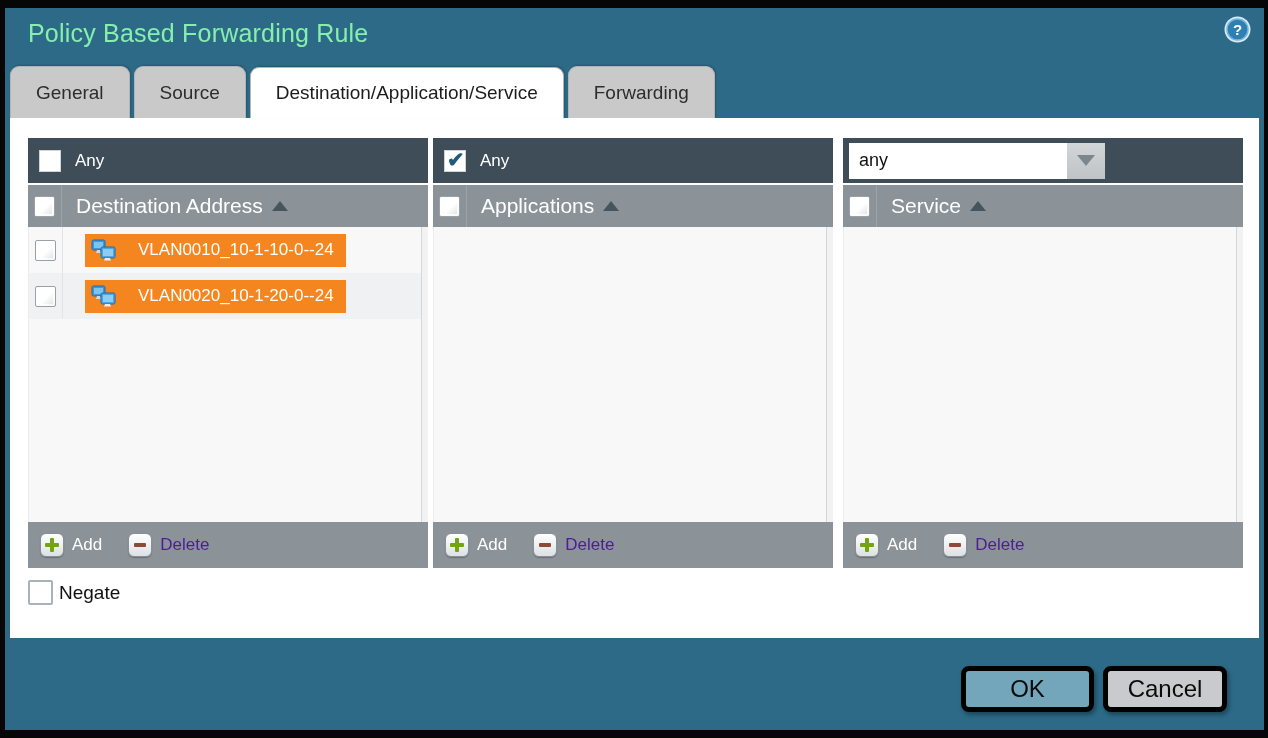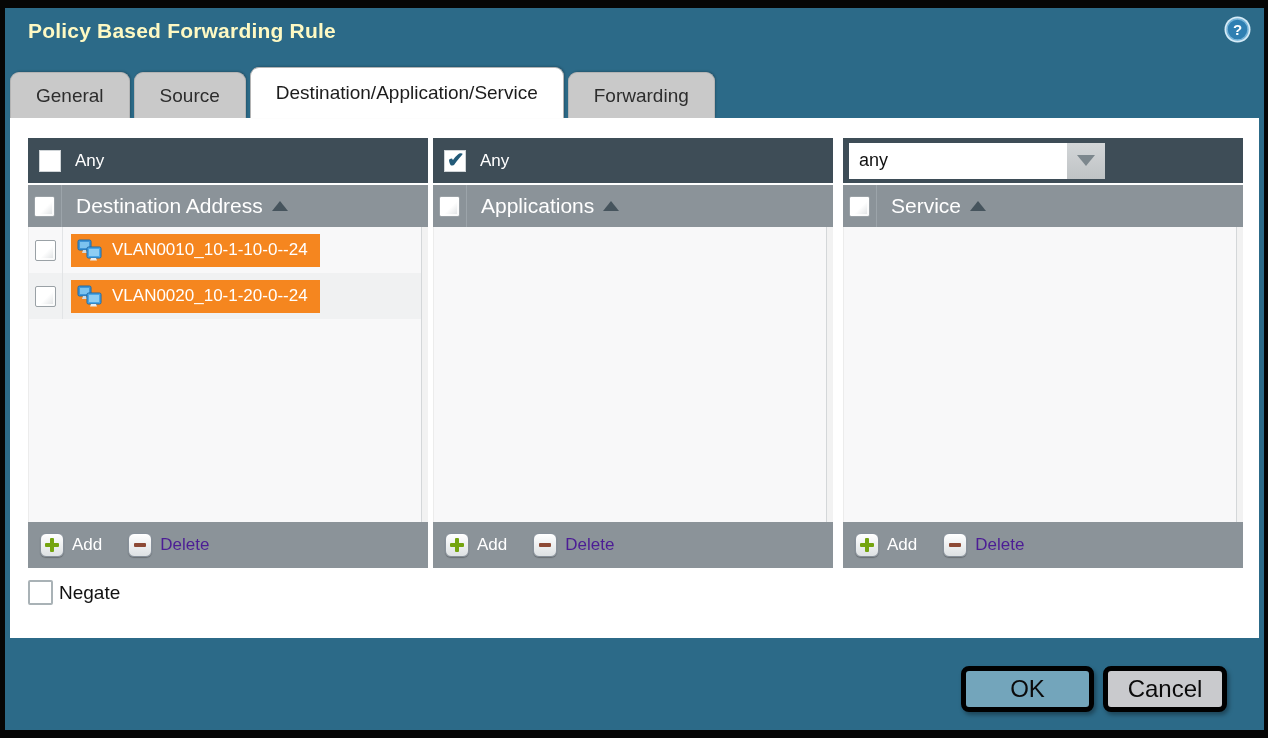--- a/index.html
+++ b/index.html
@@ -1,25 +1,25 @@
 <!DOCTYPE html>
 <html><head>
 <meta charset="utf-8">
 <style>
   * { margin:0; padding:0; box-sizing:border-box; }
   html,body { width:1268px; height:738px; background:#060606; font-family:"Liberation Sans", sans-serif; overflow:hidden; }
   .dialog { position:absolute; left:5px; top:8px; width:1259px; height:722px; background:#2c6a88; }
 
   
-  .title { position:absolute; left:23px; top:11px; color:#fef9c3; font-size:21px; letter-spacing:.2px;font-weight:bold; }
+  .title { position:absolute; left:23px; top:11px; color:#86efac; font-size:25px; letter-spacing:.2px; }
   .help { position:absolute; right:12px; top:7px; width:29px; height:29px; cursor:pointer; }
 
   
   .tabs { position:absolute; left:5px; top:60px; height:50px; display:flex; gap:4px; align-items:flex-end; }
-  .tab { height:46px; display:flex; align-items:center; padding:0 25px; background:#c9c9c9; color:#2d2d2d;
+  .tab { height:52px; display:flex; align-items:center; padding:0 25px; background:#c9c9c9; color:#2d2d2d;
          font-size:19px; border-radius:9px 9px 0 0; border:1px solid #b4b4b4; border-bottom:none; cursor:pointer;
          box-shadow:1px -1px 2px rgba(0,0,0,.18); white-space:nowrap; }
   .tab.active { background:#ffffff; color:#1c1c1c; height:51px; z-index:3; }
 
   
   .content { position:absolute; left:5px; top:110px; width:1249px; height:520px; background:#ffffff; }
 
   
   .col { position:absolute; top:20px; width:400px; height:430px; display:flex; flex-direction:column; }
   .col1 { left:18px; } .col2 { left:423px; } .col3 { left:833px; }
@@ -31,21 +31,21 @@
   .hlabel { color:#ffffff; font-size:21px; margin-left:14px; display:flex; align-items:center; gap:9px; }
   .anylabel { color:#ffffff; font-size:17px; margin-left:14px; }
   .sortup { width:0; height:0; border-left:8px solid transparent; border-right:8px solid transparent; border-bottom:10px solid #46545d; display:inline-block; }
 
   .list { flex:1 1 auto; background:#f8f8f9; position:relative; border-left:1px solid #ececec; overflow:hidden; }
   .scrolltrack { position:absolute; right:0; top:0; bottom:0; width:7px; background:#f2f2f2; border-left:1px solid #d4d7d9; }
   .listrows { position:absolute; left:0; top:0; right:7px; }
   .lrow { height:46px; display:flex; align-items:center; }
   .lrow.alt { background:#f0f1f2; }
   .lrow .rowcb { width:34px; display:flex; justify-content:center; border-right:1px solid #e2e4e6; align-self:stretch; align-items:center; flex:0 0 34px; }
-  .chip { margin-left:8px; height:33px; background:#f5861f; display:flex; align-items:center; padding:0 12px 0 6px; gap:10px; }
+  .chip { margin-left:22px; height:33px; background:#f5861f; display:flex; align-items:center; padding:0 12px 0 6px; gap:22px; }
   .chip .ctext { color:#ffffff; font-size:17px; white-space:nowrap; }
 
   .colfooter { height:46px; background:#8b9399; display:flex; align-items:center; gap:26px; padding-left:12px; flex:0 0 46px; }
   .footbtn { display:flex; align-items:center; gap:8px; cursor:pointer; }
   .chipicon { width:24px; height:24px; border-radius:6px; background:linear-gradient(#ffffff,#dde1e3); border:1px solid #87909a; position:relative; box-shadow:0 1px 1px rgba(0,0,0,.25); }
   .chipicon::before, .chipicon::after { content:""; position:absolute; background:#74a410; border-radius:1px; }
   .chipicon.plus::before { left:4px; top:9px; width:14px; height:4px; }
   .chipicon.plus::after  { left:9px; top:4px; width:4px; height:14px; }
   .chipicon.minus::before { left:5px; top:9px; width:12px; height:4px; background:#8d4a35; }
   .chipicon.minus::after { display:none; }

